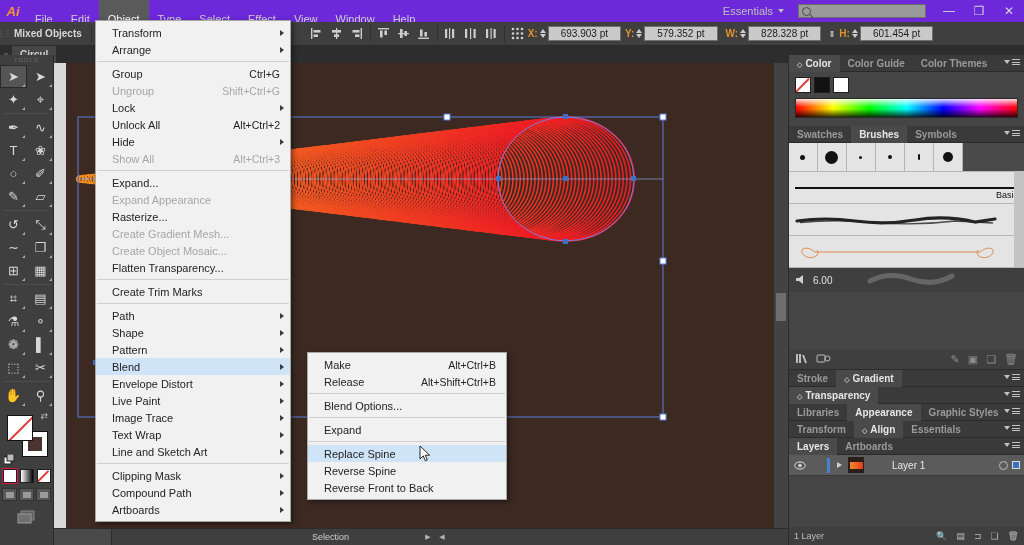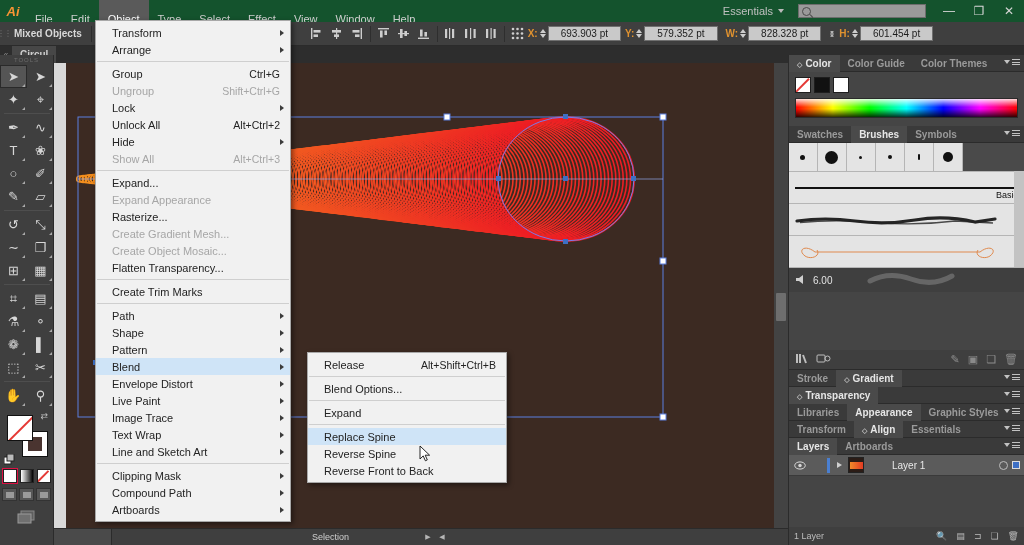--- a/index.html
+++ b/index.html
@@ -9,21 +9,21 @@
     font-family:"Liberation Sans", sans-serif;
     font-size:11px; color:#c8c8c8;
     position:relative;
     -webkit-font-smoothing:antialiased;
   }
   .app { position:absolute; inset:0; }
 
   
   .menubar {
     position:absolute; left:0; top:0; width:1024px; height:22px;
-    background:#14532d; display:flex; align-items:center;
+    background:#6d28d9; display:flex; align-items:center;
   }
   .ai-logo {
     width:26px; height:22px; display:flex; align-items:center; justify-content:center;
     color:#f79434; font-weight:bold; font-size:13px; font-style:italic;
   }
   .menu-item {
     padding:8px 9px; height:22px; line-height:22px; color:#cfcfcf; font-size:11px;
   }
   .menu-item.active { background:#5a5a5a; color:#fff; }
   .mb-right { margin-left:auto; display:flex; align-items:center; height:22px; }
@@ -1055,20 +1055,24 @@
         <span class="arw"></span>
       </div>
       <div class="mrow">
         <span>Artboards</span>
         <span class="arw"></span>
       </div>
     </div>
 
   <div class="dropdown" id="blendMenu" style="left:307px;top:352px;width:200px;">
       <div class="mrow">
+        <span>Make</span>
+        <span class="sc">Alt+Ctrl+B</span>
+      </div>
+      <div class="mrow">
         <span>Release</span>
         <span class="sc">Alt+Shift+Ctrl+B</span>
       </div>
       <div class="msep"></div>
       <div class="mrow">
         <span>Blend Options...</span>
       </div>
       <div class="msep"></div>
       <div class="mrow">
         <span>Expand</span>

